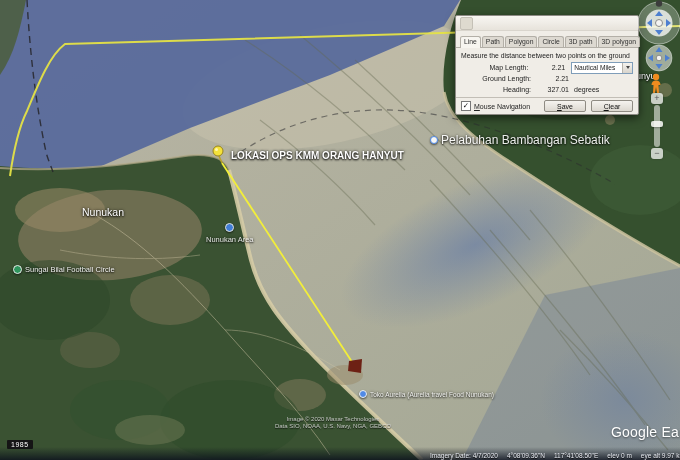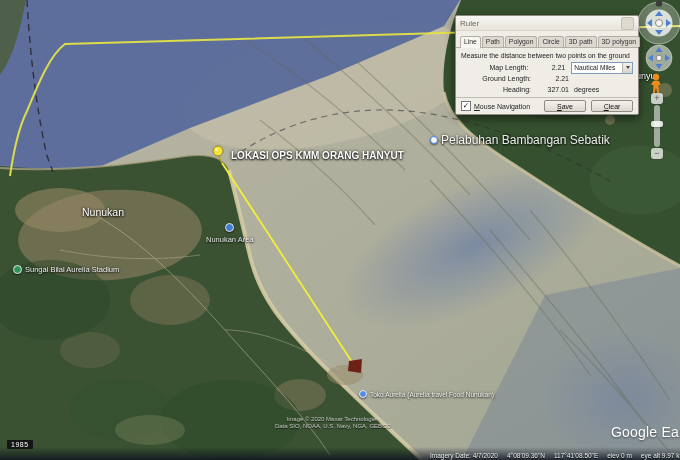--- a/index.html
+++ b/index.html
@@ -211,37 +211,36 @@
   </div>
   <div class="map-label" style="left:430px;top:133px;font-size:12px;opacity:.9;">
     <span class="poi-dot" style="background:#fff;border-color:#4285f4;width:6px;height:6px;"></span>
     <span>Pelabuhan Bambangan Sebatik</span>
   </div>
   <div class="map-label" style="left:82px;top:206px;font-size:10.5px;align-items:center;">
     <span>Nunukan</span>
   </div>
   <div class="map-label" style="left:13px;top:265px;font-size:7.5px;opacity:.9;">
     <span class="poi-dot" style="background:#2f9e63;"></span>
-    <span>Sungai Bilal Aurelia Stadium</span>
+    <span>Sungai Bilal Football Circle</span>
   </div>
   <div class="map-label" style="left:206px;top:223px;font-size:7.5px;opacity:.85;flex-direction:column;">
     <span class="poi-dot" style="background:#4285f4;"></span>
     <span>Nunukan Area</span>
   </div>
   <div class="map-label" style="left:359px;top:390px;font-size:6.5px;opacity:.85;">
     <span class="poi-dot" style="background:#4285f4;width:6px;height:6px;"></span>
     <span>Toko Aurelia (Aurelia travel Food Nunukan)</span>
   </div>
   <div class="map-label" style="left:630px;top:71px;font-size:9px;">
     <span>Bunyu</span>
   </div>
 
   <div id="ruler-dialog">
     <div id="ruler-title-bar">
-      <span id="ruler-title">Ruler</span>
       <span id="ruler-close"></span>
     </div>
     <div id="ruler-tabs">
       <span class="tab active">Line</span>
       <span class="tab">Path</span>
       <span class="tab">Polygon</span>
       <span class="tab">Circle</span>
       <span class="tab">3D path</span>
       <span class="tab">3D polygon</span>
     </div>

